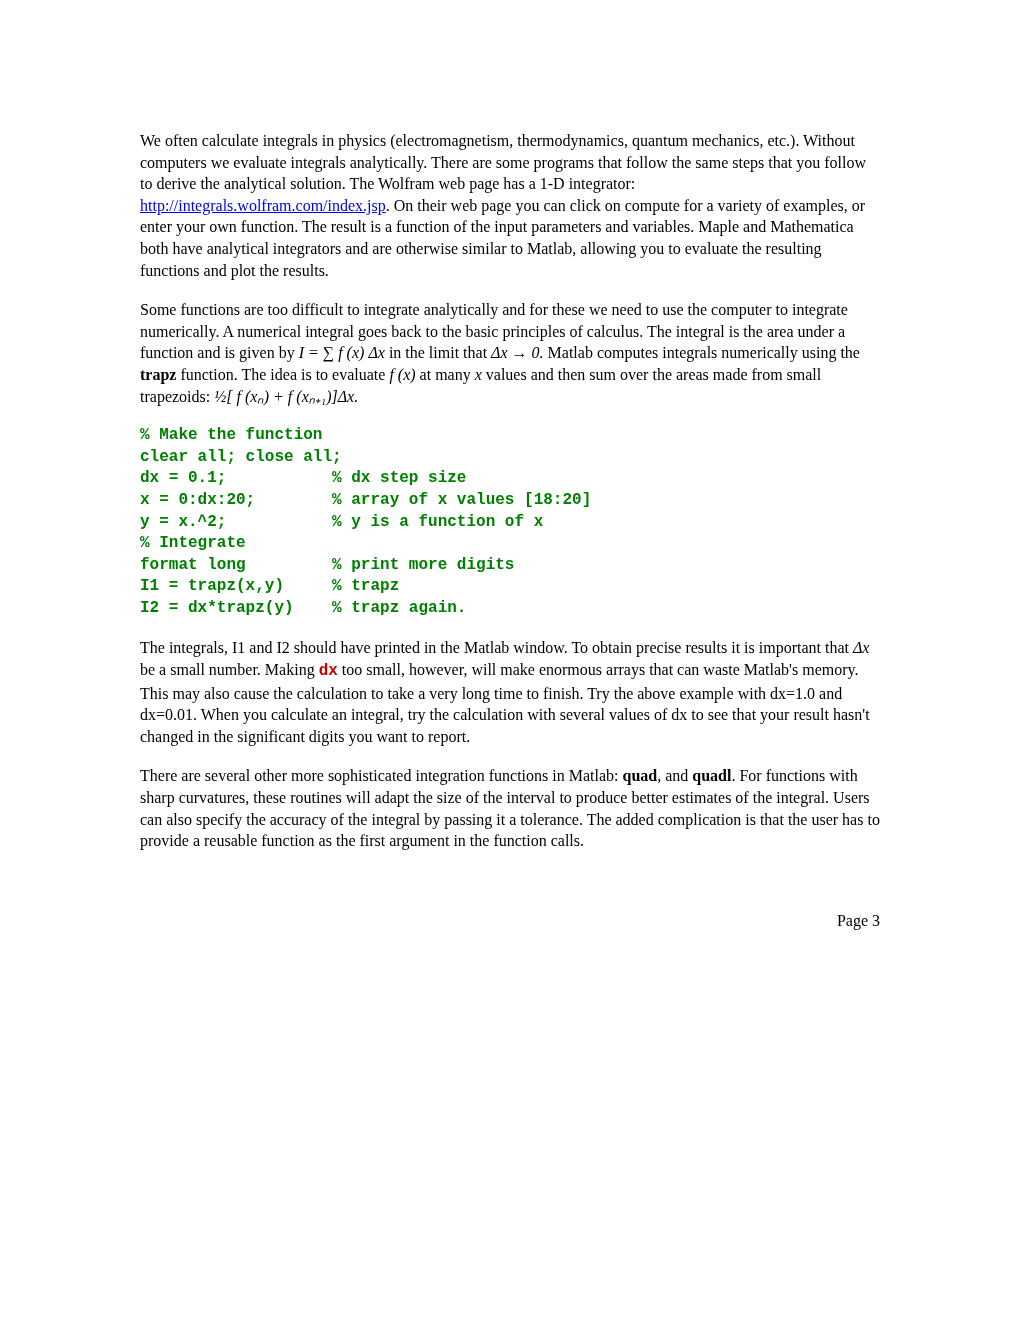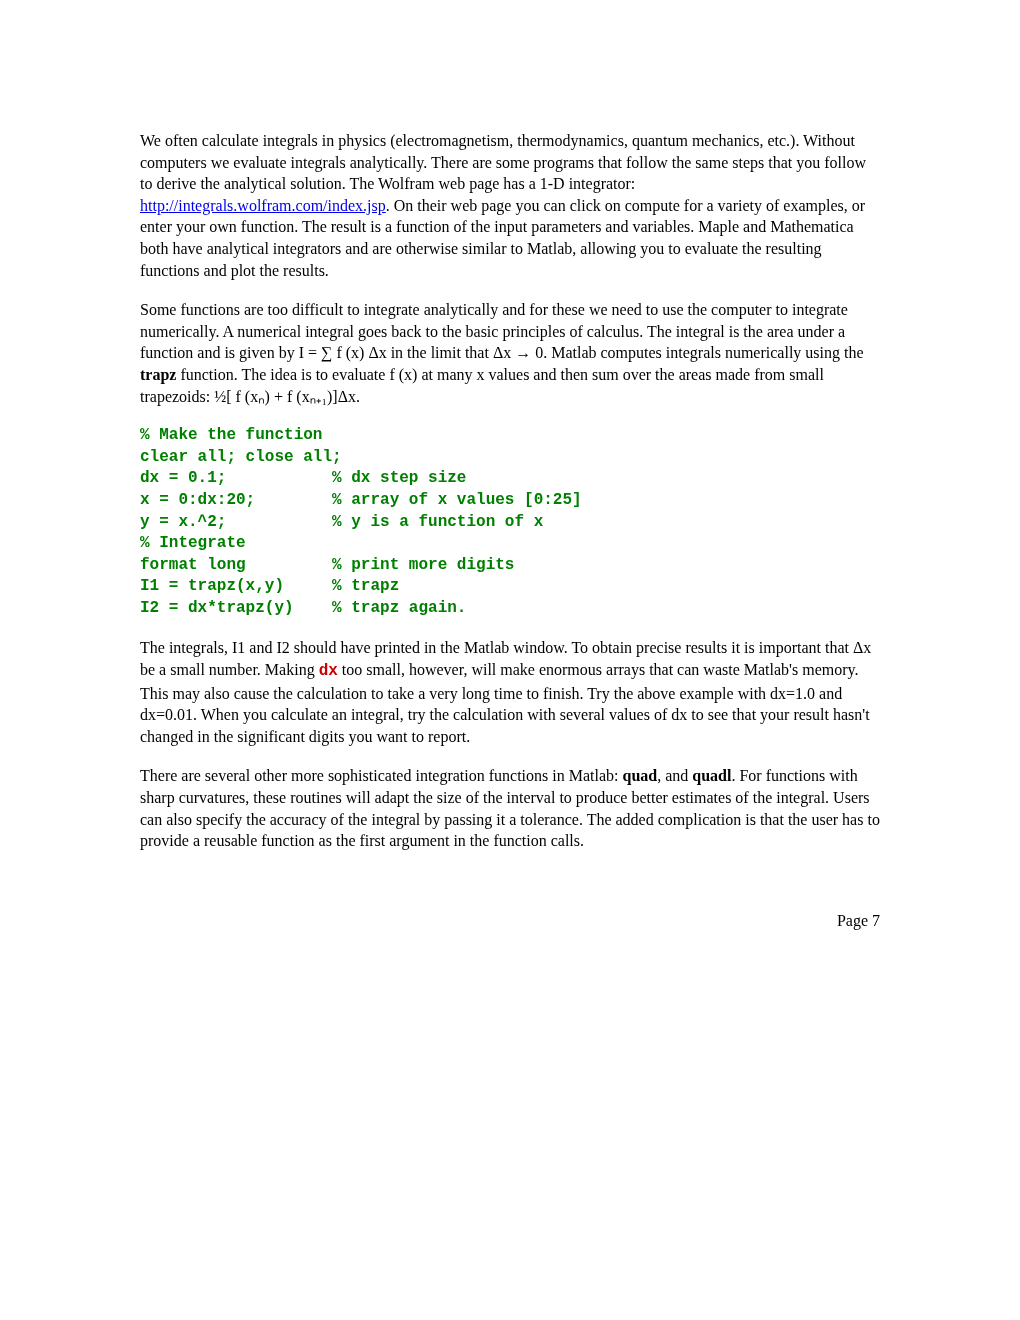--- a/index.html
+++ b/index.html
@@ -48,20 +48,21 @@
       font-weight: bold;
       color: #CC0000;
       margin-top: 30px;
     }
     .footer {
       text-align: right;
       margin-top: 60px;
       font-size: 16px;
     }
     .math {
+      font-style: italic;
     }
     .bold {
       font-weight: bold;
       font-family: Liberation Serif, serif;
     }
   </style>
 </head>
 <body>
 
 <div class="page">
@@ -72,31 +73,31 @@
   </p>
 
 
   <p class="nomargin" style="margin-bottom:18px;">
     <span>Some functions are too difficult to integrate analytically and for these we need to use the computer to integrate numerically.  A numerical integral goes back to the basic principles of calculus.  The integral is the area under a function and is given by </span><span class="math">I = ∑ f (x) Δx</span><span> in the limit that </span><span class="math">Δx → 0.</span><span>  Matlab computes integrals numerically using the </span><span class="bold">trapz</span><span> function.  The idea is to evaluate </span><span class="math">f (x)</span><span> at many </span><span class="math">x</span><span> values and then sum over the areas made from small trapezoids: </span><span class="math">½[ f (xₙ) + f (xₙ₊₁)]Δx.</span>
   </p>
 
   <div class="code">% Make the function
 clear all; close all;
 dx = 0.1;           % dx step size
-x = 0:dx:20;        % array of x values [0:25]
+x = 0:dx:20;        % array of x values [18:20]
 y = x.^2;           % y is a function of x
 % Integrate
 format long         % print more digits
 I1 = trapz(x,y)     % trapz
 I2 = dx*trapz(y)    % trapz again.</div>
 
   <p>
     <span>The integrals, I1 and I2 should have printed in the Matlab window.  To obtain precise results it is important that </span><span class="math">Δx</span><span> be a small number.  Making </span><span class="code-inline">dx</span><span> too small, however, will make enormous arrays that can waste Matlab's memory.  This may also cause the calculation to take a very long time to finish.  Try the above example with dx=1.0 and dx=0.01.  When you calculate an integral, try the calculation with several values of dx to see that your result hasn't changed in the significant digits you want to report.</span>
   </p>
 
   <p class="nomargin">
     <span>There are several other more sophisticated integration functions in Matlab: </span><span class="bold">quad</span><span>, and </span><span class="bold">quadl</span><span>.  For functions with sharp curvatures, these routines will adapt the size of the interval to produce better estimates of the integral.  Users can also specify the accuracy of the integral by passing it a tolerance.  The added complication is that the user has to provide a reusable function as the first argument in the function calls.</span>
   </p>
 
 
-  <div class="footer">Page 7</div>
+  <div class="footer">Page 3</div>
 
 </div>
 
 </body></html>

